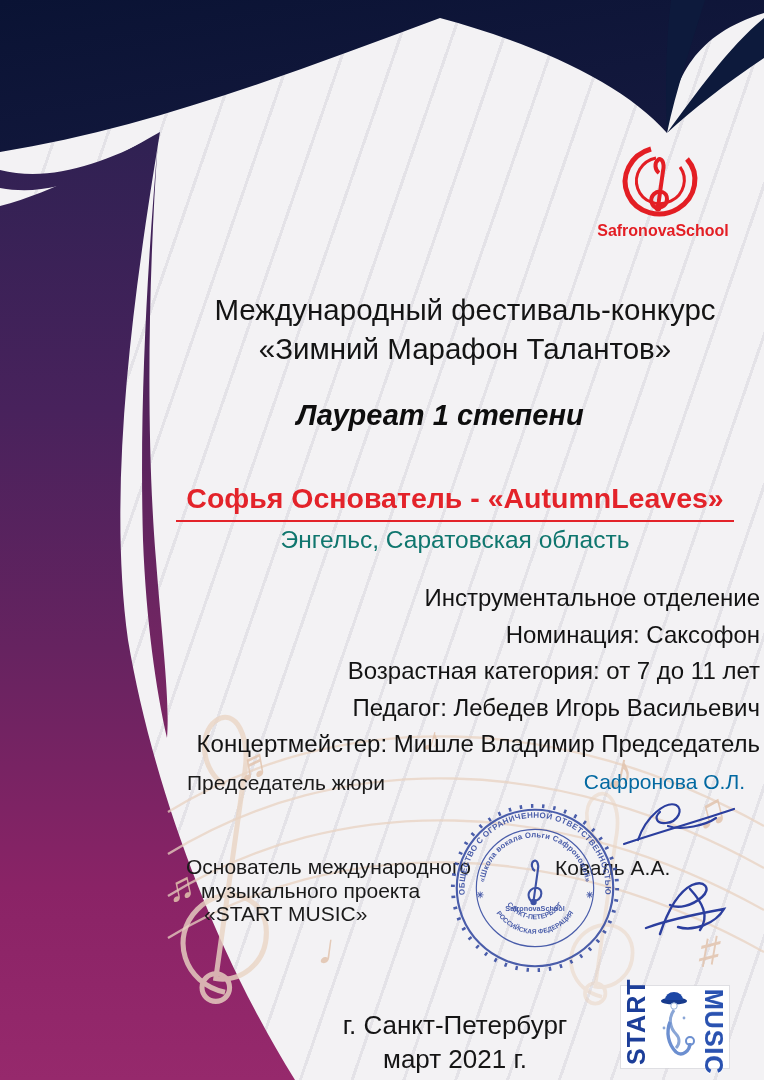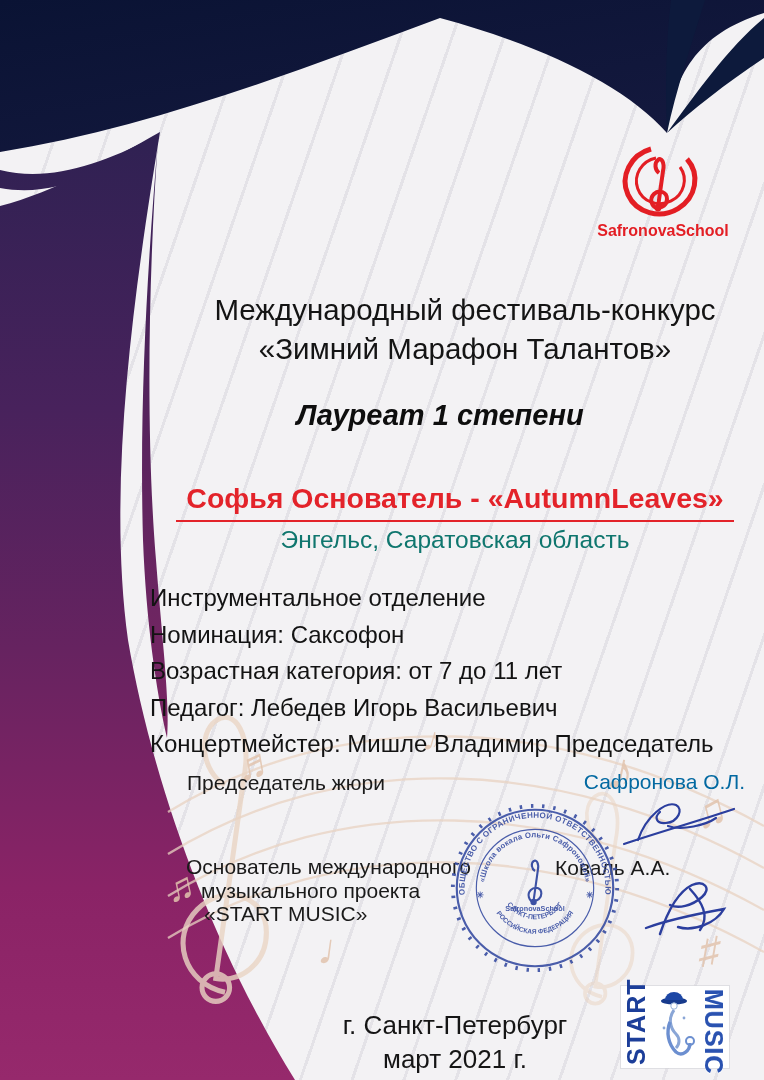--- a/index.html
+++ b/index.html
@@ -27,21 +27,21 @@
 
   .festival{position:absolute;left:150px;top:291px;width:630px;text-align:center;
     font-size:29.5px;line-height:38.5px;color:#141414;}
   .award{position:absolute;left:135px;top:399px;width:610px;text-align:center;
     font-size:29px;font-weight:700;font-style:italic;color:#0e0e0e;}
   .laureate{position:absolute;left:150px;top:482px;width:610px;text-align:center;}
   .laureate .name{display:inline-block;font-size:28.5px;font-weight:700;color:#e3232a;
     border-bottom:2.5px solid #e3232a;padding:0 10px 5px;}
   .laureate .loc{margin-top:4px;font-size:24.5px;color:#0f766e;}
 
-  .details{position:absolute;left:150px;top:580px;width:610px;text-align:left;
+  .details{position:absolute;left:150px;top:580px;width:610px;text-align:right;
     font-size:24px;line-height:36.5px;color:#131313;}
 
   .sig-role-left{position:absolute;left:187px;top:771px;font-size:21px;color:#1a1a1a;}
   .sig-name-right{position:absolute;left:555px;top:770px;width:190px;text-align:right;
     font-size:21px;color:#0369a1;}
   .founder{position:absolute;left:186px;top:855px;font-size:21px;line-height:23.5px;color:#1a1a1a;}
   .founder .l2{margin-left:15px;}
   .founder .l3{margin-left:18px;}
   .koval{position:absolute;left:555px;top:856px;width:190px;text-align:left;
     font-size:21px;color:#1a1a1a;}

